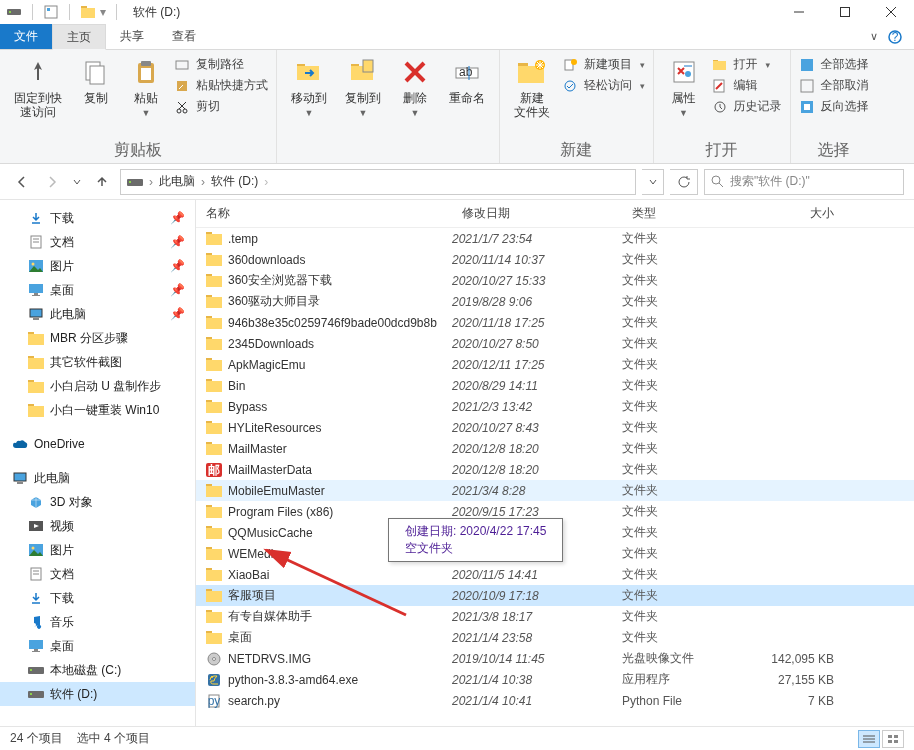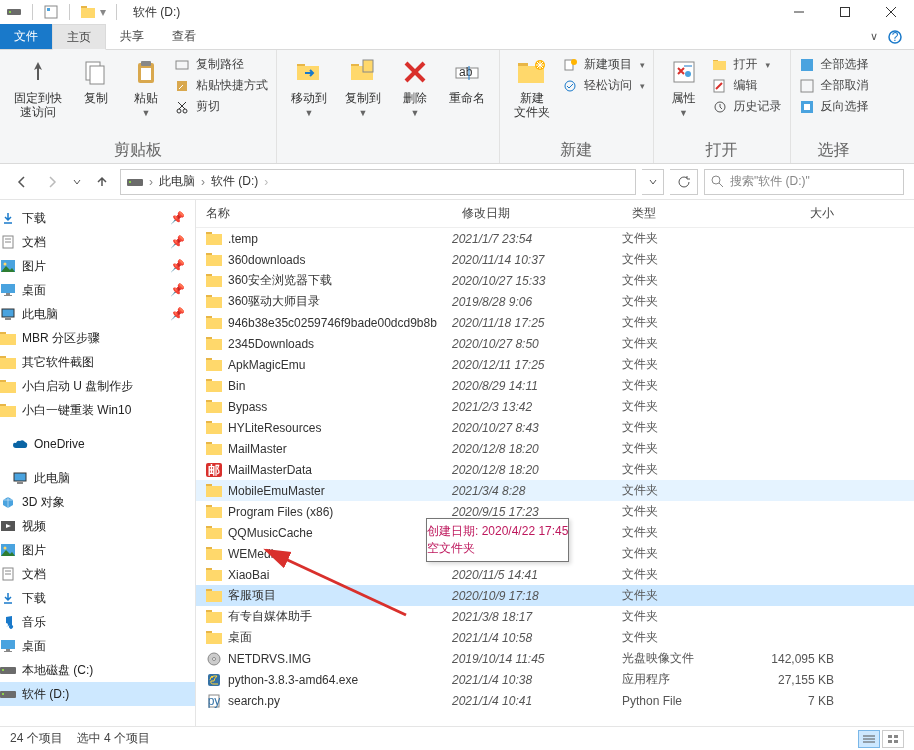--- a/index.html
+++ b/index.html
@@ -39,21 +39,21 @@
 .addressbar .path { flex: 1; height: 26px; border: 1px solid #ccc; display: flex; align-items: center; padding: 0 6px; gap: 6px; color: #333; }
 .addressbar .path .crumb { display: flex; align-items: center; gap: 4px; }
 .addressbar .path .sep { color: #888; }
 .addressbar .refresh { width: 28px; height: 26px; border: 1px solid #ccc; border-left: none; display: flex; align-items: center; justify-content: center; color: #555; }
 .addressbar .dd { width: 22px; height: 26px; border: 1px solid #ccc; border-left: none; display: flex; align-items: center; justify-content: center; color: #555; }
 .addressbar .search { width: 200px; height: 26px; border: 1px solid #ccc; display: flex; align-items: center; padding: 0 6px; color: #888; gap: 6px; }
 
 
 .main { display: flex; height: calc(750px - 24px - 26px - 114px - 36px - 24px); }
 .sidebar { width: 196px; border-right: 1px solid #e5e5e5; overflow: hidden; padding-top: 6px; }
-.sidebar .row { height: 24px; display: flex; align-items: center; gap: 6px; color: #222; white-space: nowrap; }
+.sidebar .row { height: 24px; display: flex; align-items: center; gap: 6px; padding-left: 28px; color: #222; white-space: nowrap; }
 .sidebar .row.sel { background: #cde8ff; }
 .sidebar .row.section { padding-left: 12px; font-weight: 400; }
 .sidebar .row .ico { width: 16px; height: 16px; display: inline-flex; align-items: center; justify-content: center; }
 .sidebar .pin { margin-left: auto; margin-right: 10px; color: #777; }
 .sidebar .spacer { height: 10px; }
 
 .content { flex: 1; overflow: hidden; position: relative; }
 .columns { height: 28px; display: flex; align-items: center; border-bottom: 1px solid #eee; color: #444; font-weight: 400; }
 .columns .col { padding-left: 10px; }
 .col-name { width: 256px; }
@@ -64,21 +64,21 @@
 .filelist .row { height: 21px; display: flex; align-items: center; color: #333; }
 .filelist .row.sel { background: #cde8ff; }
 .filelist .row.hover { background: #e5f3ff; }
 .filelist .row .name { width: 256px; padding-left: 10px; display: flex; align-items: center; gap: 6px; white-space: nowrap; overflow: hidden; }
 .filelist .row .name .ico { width: 16px; height: 16px; display: inline-flex; align-items: center; justify-content: center; flex-shrink: 0; }
 .filelist .row .date { width: 170px; color: #555; font-style: italic; }
 .filelist .row .type { width: 122px; color: #555; }
 .filelist .row .size { width: 110px; text-align: right; padding-right: 20px; color: #555; }
 
 
-.tooltip { position: absolute; border: 1px solid #767676; background: #fff; padding: 4px 0; color: #be185d; font-size: 12px; line-height: 1.4; box-shadow: 2px 2px 4px rgba(0,0,0,0.15); margin-left: 38px; }
+.tooltip { position: absolute; border: 1px solid #767676; background: #fff; padding: 4px 16px; color: #4c1d95; font-size: 12px; line-height: 1.4; box-shadow: 2px 2px 4px rgba(0,0,0,0.15); }
 
 
 .arrow-overlay { position: absolute; pointer-events: none; }
 
 
 .statusbar { height: 24px; border-top: 1px solid #e5e5e5; display: flex; align-items: center; padding: 0 10px; color: #444; gap: 14px; }
 .statusbar .views { margin-left: auto; display: flex; gap: 2px; }
 .statusbar .views .v { width: 22px; height: 18px; border: 1px solid #ccc; display: flex; align-items: center; justify-content: center; }
 .statusbar .views .v.active { background: #cde8ff; border-color: #7ab7e8; }
 
@@ -918,21 +918,21 @@
         <div class="row">
           <div class="name">
             <span class="ico">
               <svg width="16" height="13" class="folder-ico">
                 <rect class="tab" x="0" y="0" width="6" height="3"></rect>
                 <rect x="0" y="2" width="16" height="11"></rect>
               </svg>
             </span>
             <span>桌面</span>
           </div>
-          <div class="date">2021/1/4 10:58</div>
+          <div class="date">2021/1/4 23:58</div>
           <div class="type">文件夹</div>
           <div class="size"></div>
         </div>
         <div class="row">
           <div class="name">
             <span class="ico">
               <svg width="14" height="14">
                 <circle cx="7" cy="7" r="6" fill="#ccc" stroke="#888"></circle>
                 <circle cx="7" cy="7" r="1.5" fill="#fff" stroke="#888"></circle>
               </svg>

